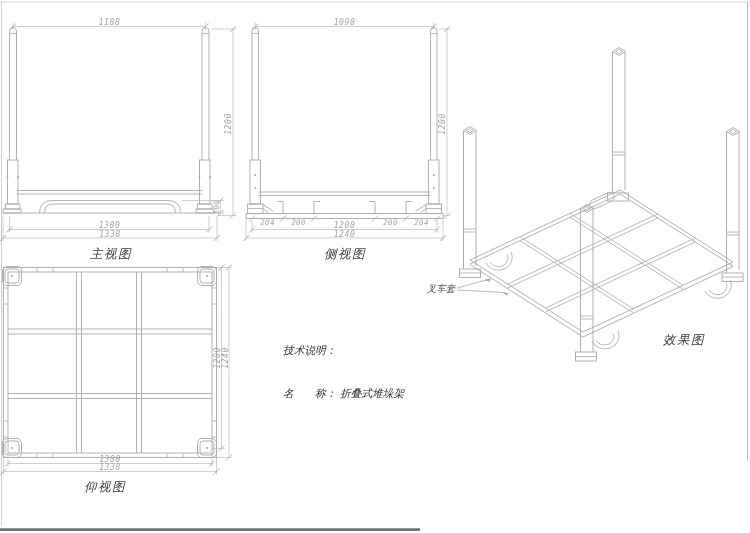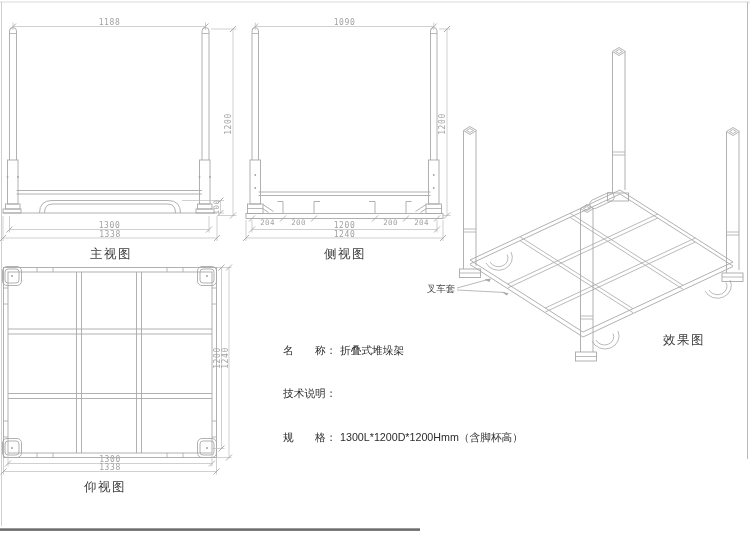--- a/index.html
+++ b/index.html
@@ -1,17 +1,17 @@
 <!DOCTYPE html>
 <html><head>
 <meta charset="utf-8">
 <style>
   html,body{margin:0;padding:0;background:#fff;}
   #stage{position:relative;width:750px;height:533px;background:#fff;overflow:hidden;
-         font-family:"Liberation Sans","DejaVu Sans",sans-serif;}
+         font-family:"Liberation Sans","DejaVu Sans",sans-serif;font-style:italic;}
   svg{position:absolute;left:0;top:0;}
   .geo{stroke:#a8a8a8;stroke-width:.9;fill:none;}
   .geo2{stroke:#a8a8a8;stroke-width:.8;fill:none;}
   .dim{stroke:#bcbcbc;stroke-width:.7;fill:none;}
   .tick{stroke:#a8a8a8;stroke-width:.9;fill:none;}
   .dot{fill:#a2a2a2;}
   .dimtxt{font-family:"DejaVu Sans Mono","Liberation Mono",monospace;font-size:8px;
           fill:#a2a2a2;letter-spacing:.6px;}
   .dimtxt-sm{font-family:"DejaVu Sans Mono","Liberation Mono",monospace;font-size:7.5px;
           fill:#a2a2a2;letter-spacing:.4px;}
@@ -229,27 +229,24 @@
     <path class="arrowhead" d="M491,278.5 l-6.5,1 4.8,2.6 z"></path>
     <path class="arrowhead" d="M508.5,293.2 l-6.8,-1.2 5.2,3.6 z"></path>
   </g>
   <text class="callout" x="441" y="291.5" text-anchor="middle">叉车套</text>
   <text class="viewlbl" x="684" y="343.5" text-anchor="middle">效果图</text>
 
 </svg>
 
   <div class="notes">
     <div class="note-row">
-      <span class="nl">名　　称：</span><span class="nt">折叠式堆垛架</span>
-    </div>
-    <div class="note-row">
       <span class="nt">技术说明：</span>
     </div>
     <div class="note-row">
-      <span class="nl">规　　格：</span><span class="nt">1300L*1200D*1200Hmm（含脚杯高）</span>
+      <span class="nl">名　　称：</span><span class="nt">折叠式堆垛架</span>
     </div>
     
     
     
     
     
   </div>
 
 </div>
 

